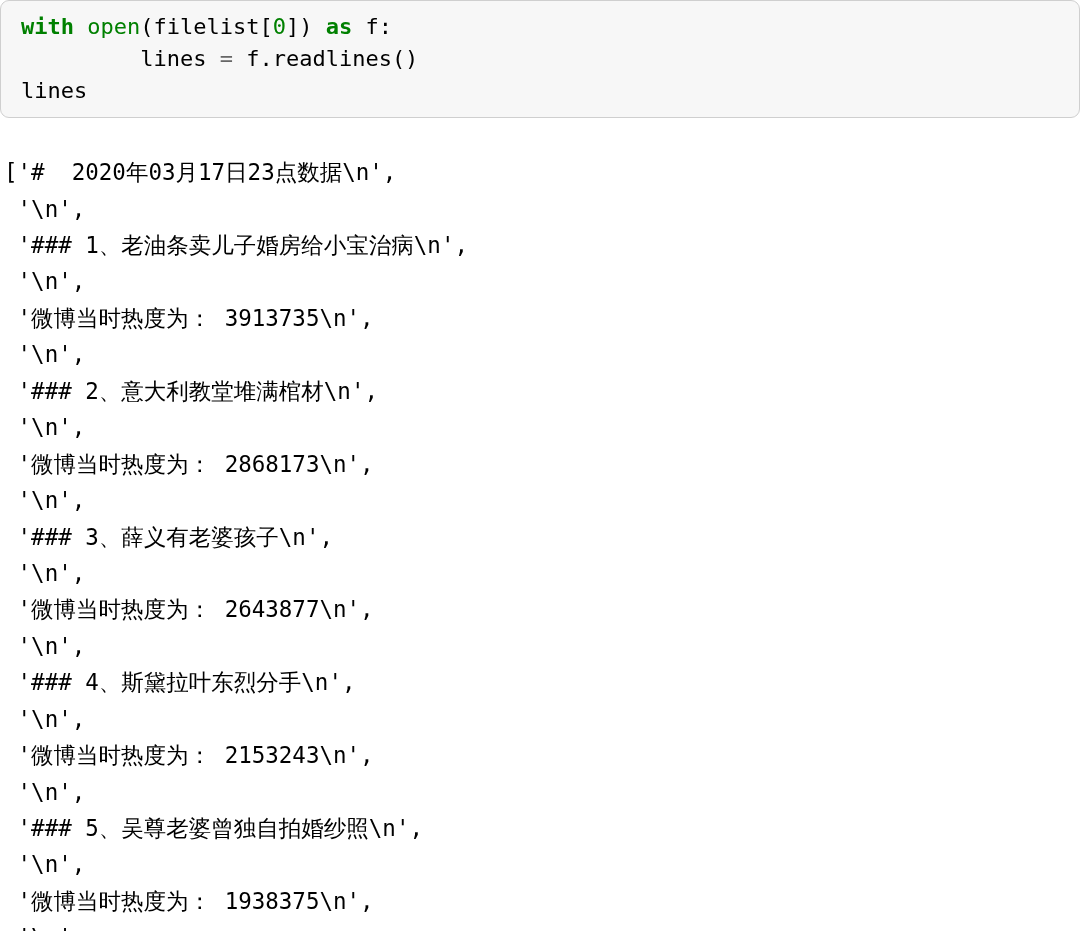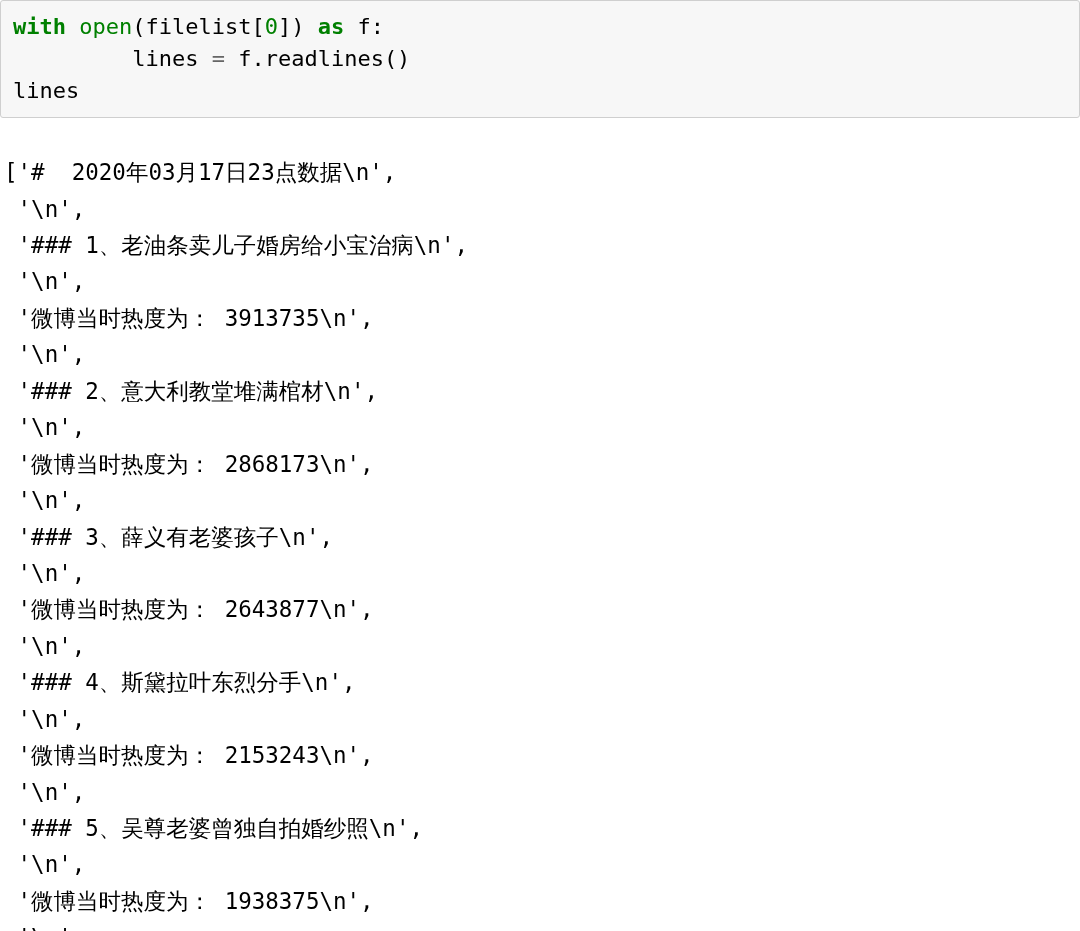--- a/index.html
+++ b/index.html
@@ -8,22 +8,22 @@
     body {
       margin: 0;
       padding: 0;
       font-family: "DejaVu Sans Mono", Menlo, Monaco, Consolas, "Courier New", monospace;
       background: #ffffff;
       width: 1080px;
     }
     .code-cell {
       background: #f7f7f7;
       border: 1px solid #cfcfcf;
-      border-radius: 3px;
-      padding: 10px 12px;
+      border-radius: 9px;
+      padding: 10px 20px;
       margin: 0;
       font-size: 22px;
       line-height: 1.45;
       white-space: pre;
       overflow-x: auto;
     }
     .kw { color: #008000; font-weight: bold; }
     .builtin { color: #008000; }
     .num-lit { color: #008000; }
     .op { color: #666666; }

